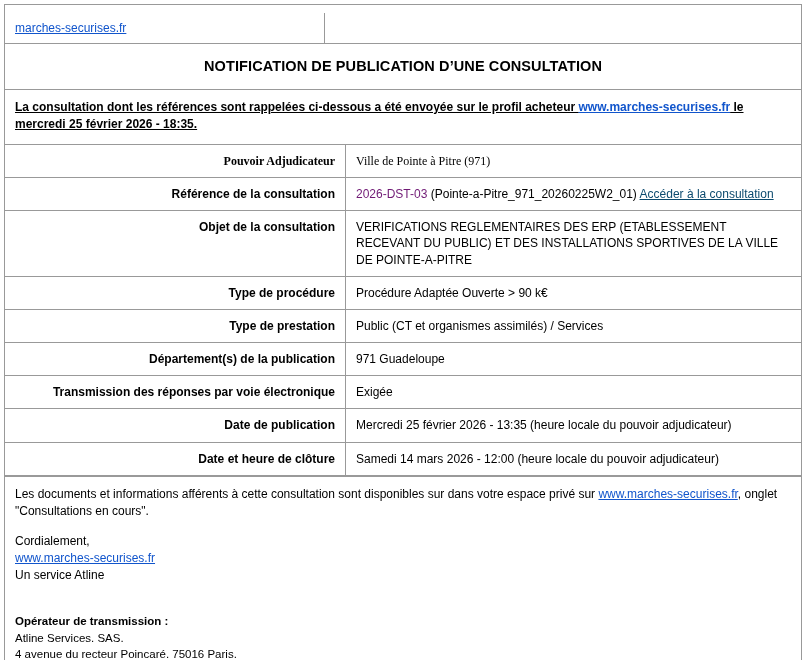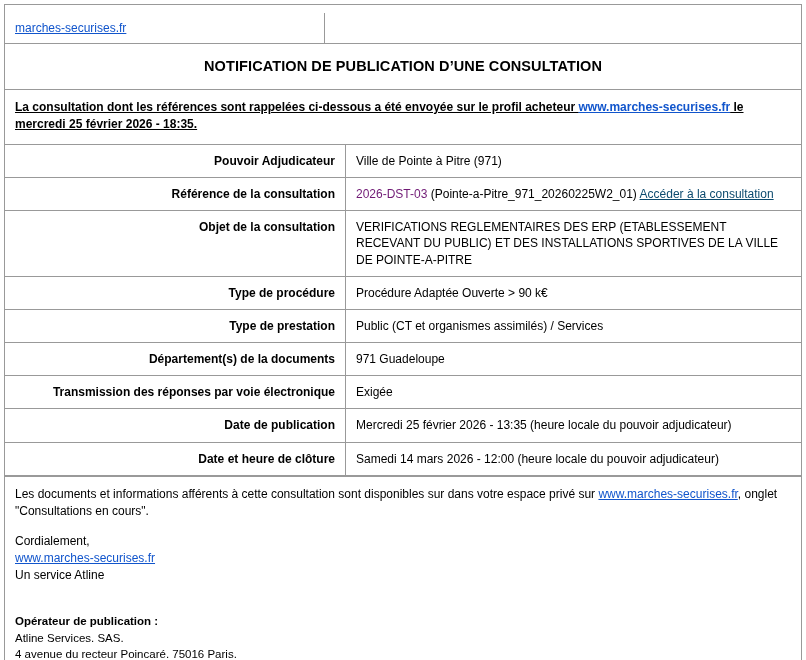--- a/index.html
+++ b/index.html
@@ -104,21 +104,21 @@
   table.details tr td.label {
     width: 320px;
     text-align: right;
     font-weight: bold;
     background: #ffffff;
     border-right: 1px solid #999999;
   }
   table.details tr td.value {
     background: #ffffff;
   }
-  table.details tr:first-child td { border-top: none; }
+  table.details tr:first-child td { border-top: none; font-family: Liberation Serif, serif; }
   .ref-code {
     color: #701a75;
   }
   .value a {
     color: #0c4a6e;
     text-decoration: underline;
   }
   
   .footer-block {
     border-top: 1px solid #999999;
@@ -189,21 +189,21 @@
         </tr>
         <tr>
           <td class="label">Type de procédure</td>
           <td class="value">Procédure Adaptée Ouverte &gt; 90 k€</td>
         </tr>
         <tr>
           <td class="label">Type de prestation</td>
           <td class="value">Public (CT et organismes assimilés) / Services</td>
         </tr>
         <tr>
-          <td class="label">Département(s) de la documents</td>
+          <td class="label">Département(s) de la publication</td>
           <td class="value">971 Guadeloupe</td>
         </tr>
         <tr>
           <td class="label">Transmission des réponses par voie électronique</td>
           <td class="value">Exigée</td>
         </tr>
         <tr>
           <td class="label">Date de publication</td>
           <td class="value">Mercredi 25 février 2026 - 13:35 (heure locale du pouvoir adjudicateur)</td>
         </tr>
@@ -220,21 +220,21 @@
       </div>
       <div class="para">
         <span class="sig-line">Cordialement,</span>
         <a class="sig-line" href="#">www.marches-securises.fr</a>
         <span class="sig-line">Un service Atline</span>
       </div>
       <div class="spacer-top"></div>
     </div>
 
     <div class="operator-block">
-      <div class="op-title">Opérateur de publication :</div>
+      <div class="op-title">Opérateur de transmission :</div>
       <div>Atline Services. SAS.</div>
       <div>4 avenue du recteur Poincaré. 75016 Paris.</div>
       <div><span class="bold">Tél : </span><span>01 55 74 62 50. </span><a href="#">courriels-securises@atline.fr</a></div>
 
     </div>
 
   </div>
 </div>
 
 </body></html>

